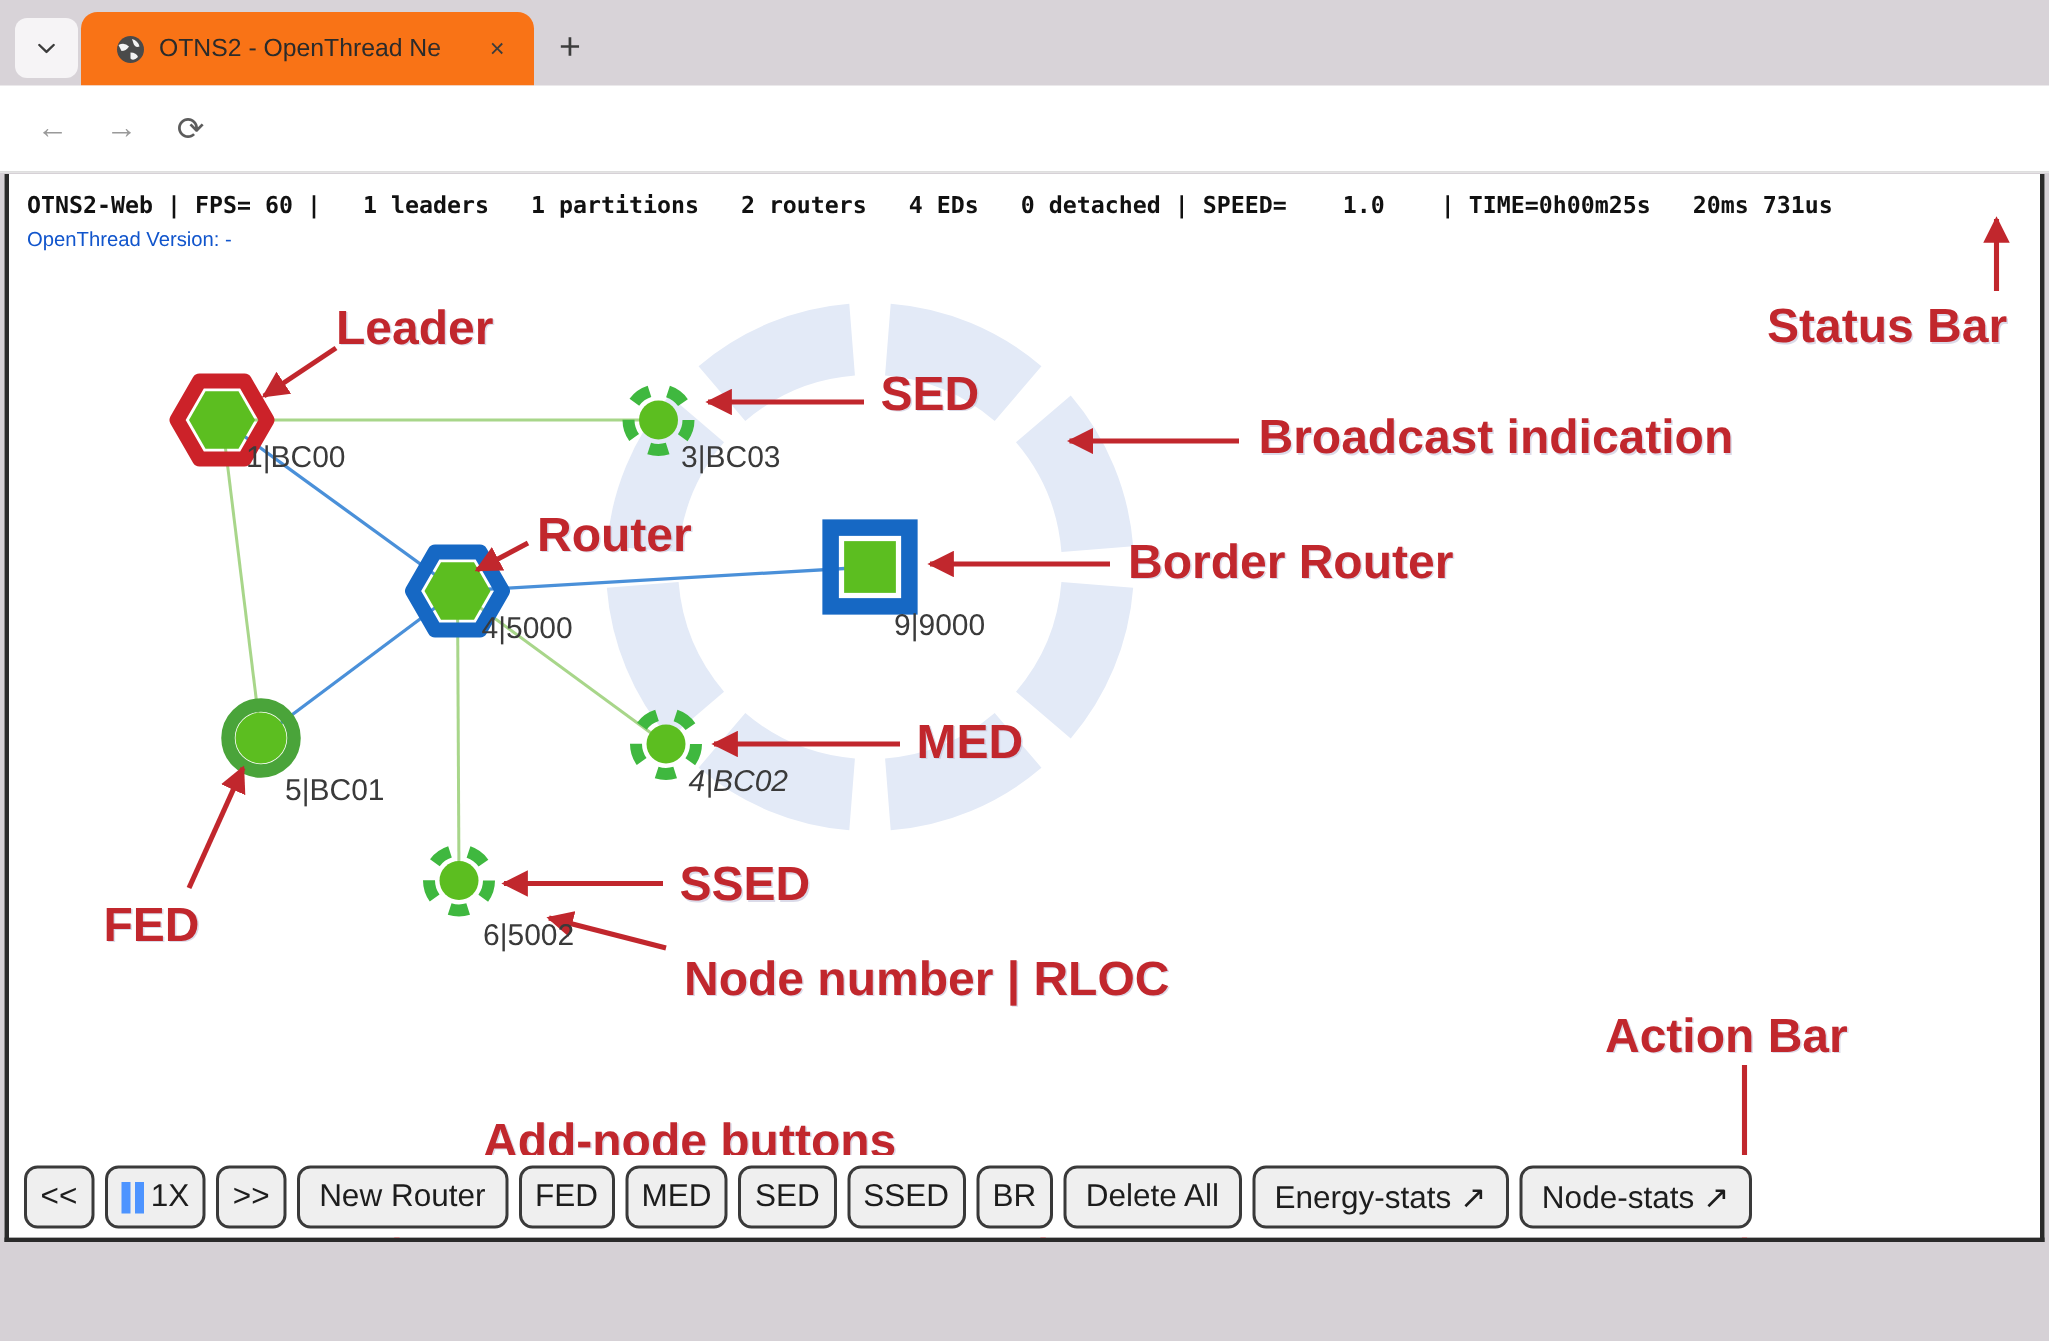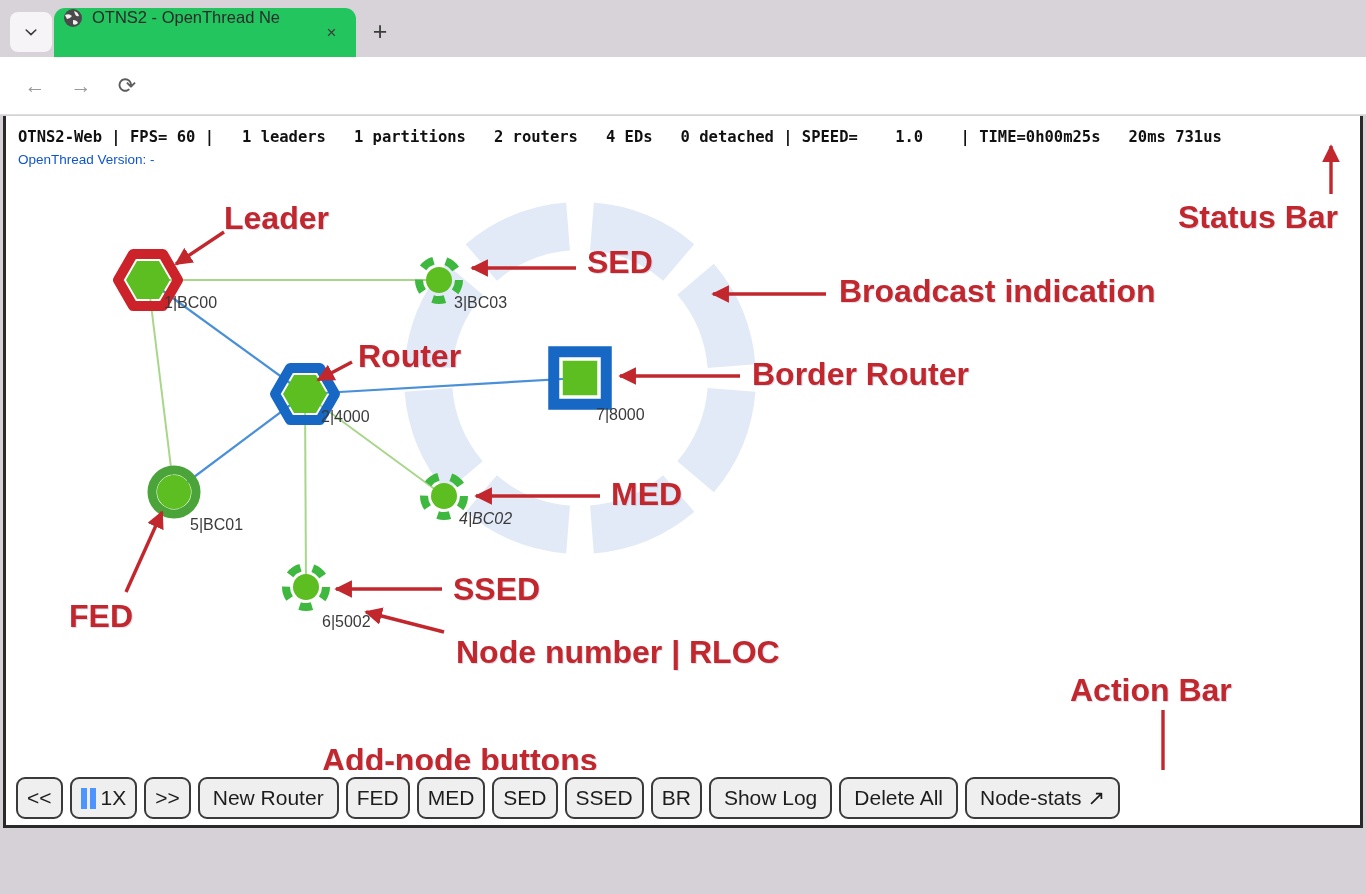--- a/index.html
+++ b/index.html
@@ -40,26 +40,27 @@
     display: flex;
     align-items: center;
     justify-content: center;
   }
   .tab-list-btn svg { display:block; }
 
   .tab {
     position: absolute;
     left: 54px; top: 8px;
     width: 302px; height: 49px;
-    background: #22c55e;
+    background: #f97316;
     border-top-left-radius: 11px;
     border-top-right-radius: 11px;
     display: flex;
-    box-sizing: border-box;
-    padding-left: 9px;
+    align-items: center;
+    box-sizing: border-box;
+    padding-left: 23px;
   }
   .tab-favicon {
     width: 20px; height: 20px;
     flex: 0 0 20px;
     margin-right: 9px;
   }
   .tab-title {
     font-size: 16.5px;
     color: #2b2b2b;
     white-space: nowrap;
@@ -177,21 +178,21 @@
   .netcanvas {
     position: absolute;
     left: 0; top: 0;
     width: 1360px; height: 775px;
   }
 
   
   .nodelabel {
     position: absolute;
     font-family: "Liberation Sans", sans-serif;
-    font-size: 16px;
+    font-size: 20px;
     color: #3a3a3a;
     white-space: nowrap;
   }
 
   
   .anno {
     position: absolute;
     font-family: "Liberation Sans", sans-serif;
     font-weight: bold;
     color: #c1272d;
@@ -358,26 +359,26 @@
              L 452 698
              C 466 697, 468 688, 474 680
              C 480 688, 482 697, 496 698
              L 656 700
              C 674 702, 690 696, 690 714" fill="none" stroke="#c1272d" stroke-width="3.4" stroke-linecap="round"></path>
         </g>
     </svg>
 
     <div id="labels-layer">
         <div class="nodelabel" style="left: 158px; top: 178px;">1|BC00</div>
-        <div class="nodelabel" style="left: 315px; top: 292px;">2|4000</div>
+        <div class="nodelabel" style="left: 315px; top: 292px;">4|5000</div>
         <div class="nodelabel" style="left: 448px; top: 178px;">3|BC03</div>
         <div class="nodelabel" style="left: 453px; top: 394px; font-style: italic;">4|BC02</div>
         <div class="nodelabel" style="left: 184px; top: 400px;">5|BC01</div>
         <div class="nodelabel" style="left: 316px; top: 497px;">6|5002</div>
-        <div class="nodelabel" style="left: 590px; top: 290px;">7|8000</div>
+        <div class="nodelabel" style="left: 590px; top: 290px;">9|9000</div>
         <div class="anno" style="left: 218px; top: 84px; font-size: 32px;">Leader</div>
         <div class="anno" style="left: 581px; top: 128px; font-size: 32px;">SED</div>
         <div class="anno" style="left: 833px; top: 157px; font-size: 32px;">Broadcast indication</div>
         <div class="anno" style="left: 1172px; top: 83px; font-size: 32px;">Status Bar</div>
         <div class="anno" style="left: 352px; top: 222px; font-size: 32px;">Router</div>
         <div class="anno" style="left: 746px; top: 240px; font-size: 32px;">Border Router</div>
         <div class="anno" style="left: 605px; top: 360px; font-size: 32px;">MED</div>
         <div class="anno" style="left: 63px; top: 482px; font-size: 32px;">FED</div>
         <div class="anno" style="left: 447px; top: 455px; font-size: 32px;">SSED</div>
         <div class="anno" style="left: 450px; top: 518px; font-size: 32px;">Node number |  RLOC</div>
@@ -411,23 +412,23 @@
         <div class="abtn narrow">
           <span>SED</span>
         </div>
         <div class="abtn narrow">
           <span>SSED</span>
         </div>
         <div class="abtn narrow">
           <span>BR</span>
         </div>
         <div class="abtn">
-          <span>Show Log</span>
+          <span>Delete All</span>
         </div>
         <div class="abtn">
-          <span>Delete All</span>
+          <span>Energy-stats ↗</span>
         </div>
         <div class="abtn">
           <span>Node-stats ↗</span>
         </div>
       </div>
   </div>
 </div>
 
 </body></html>

